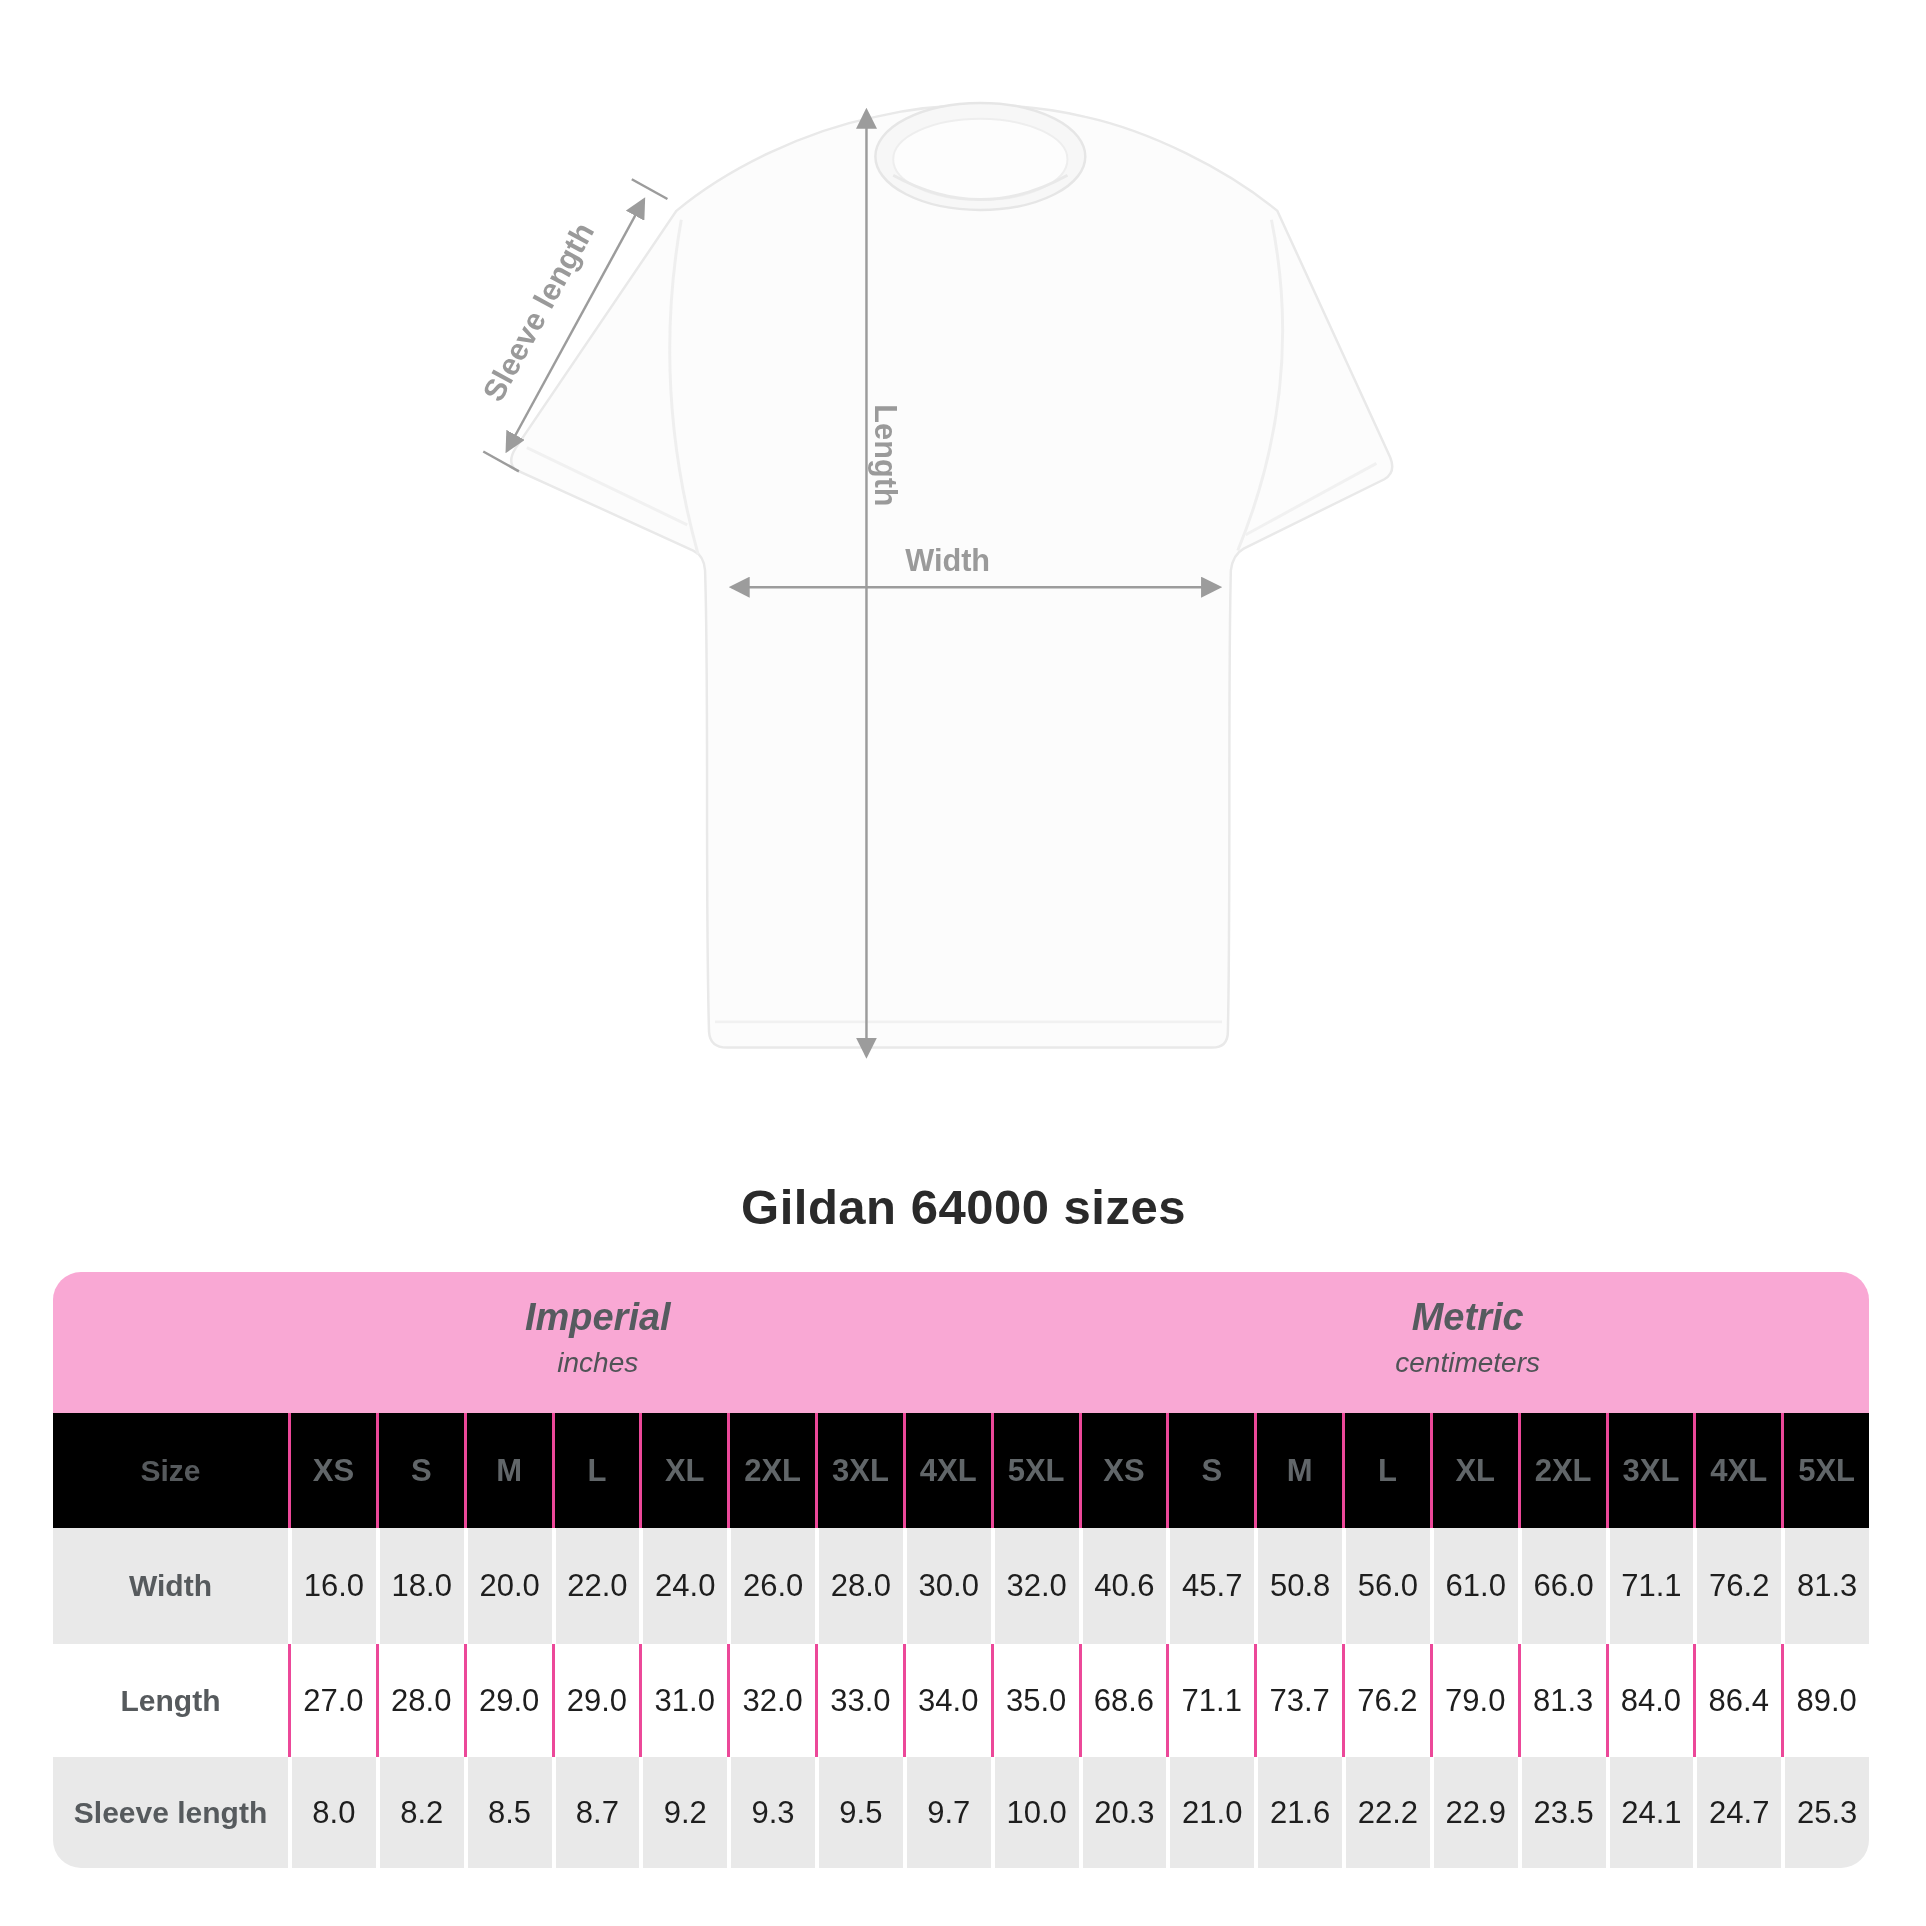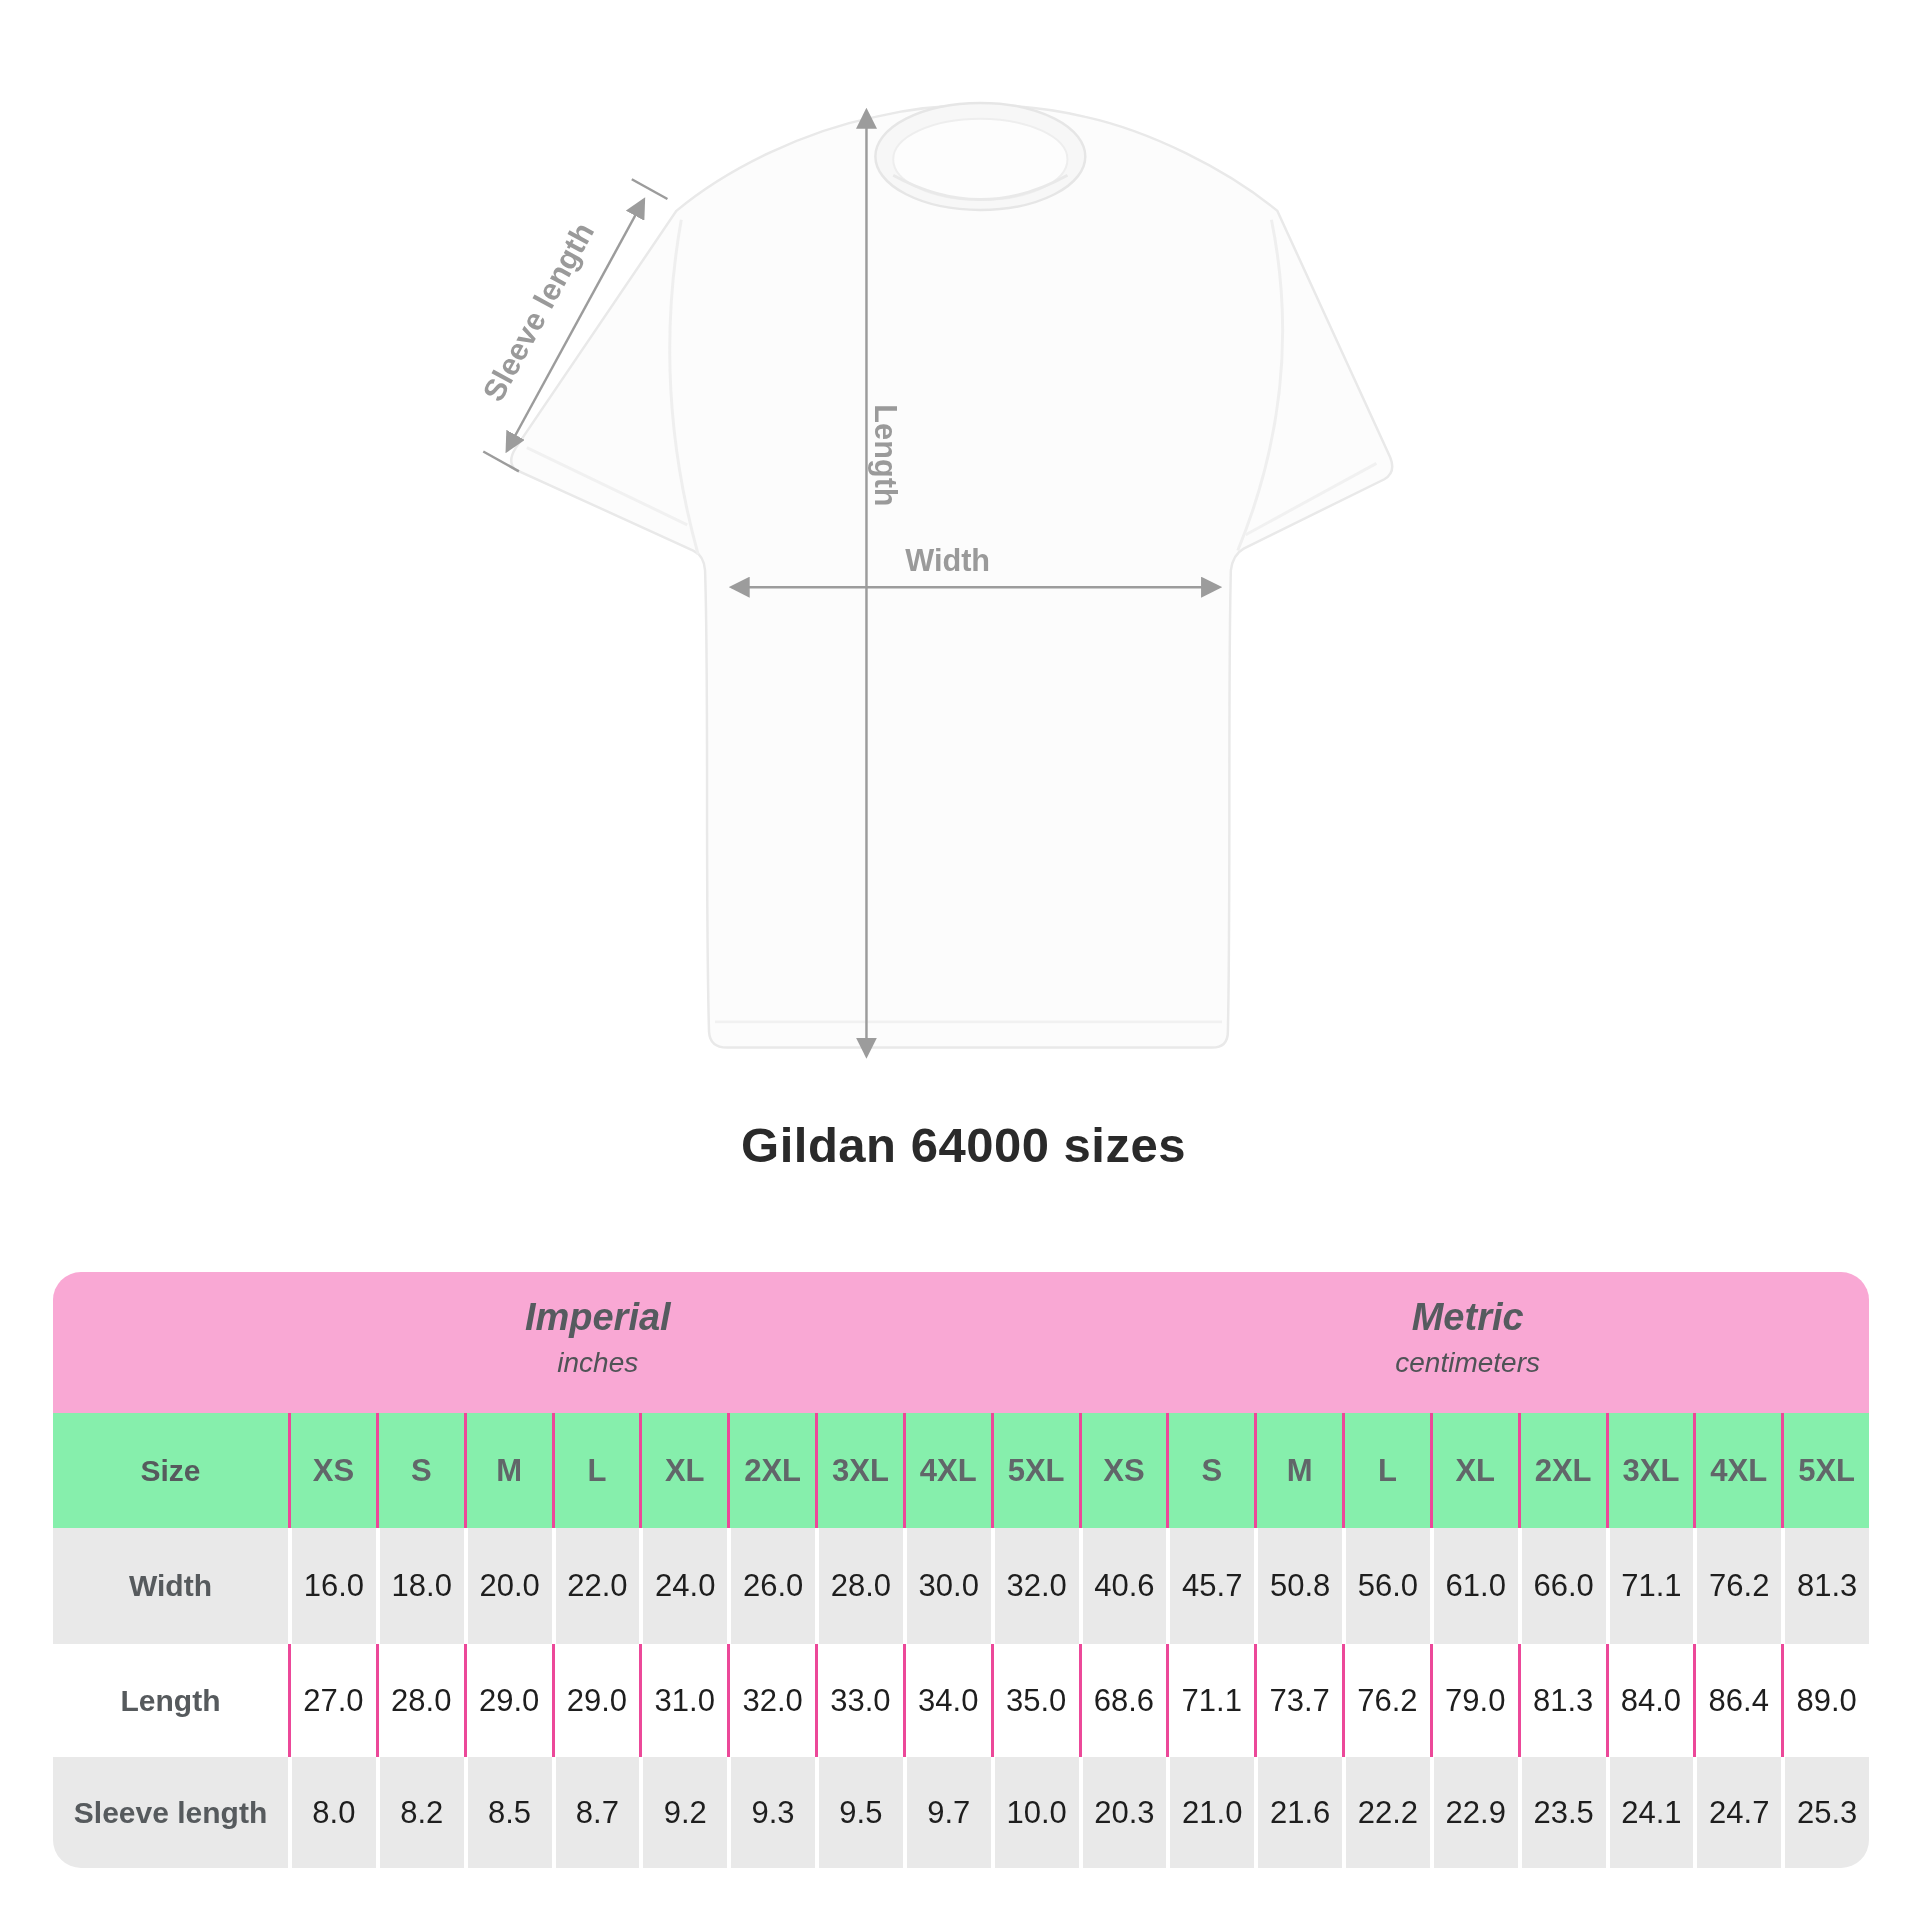--- a/index.html
+++ b/index.html
@@ -16,21 +16,21 @@
   #diagram { position: absolute; top: 0; left: 0; }
   .anno-label {
     font-family: "Liberation Sans", sans-serif;
     font-weight: 700;
     font-size: 31px;
     fill: #9a9a9a;
   }
 
   
   #title {
-    position: absolute; top: 1117px; left: 0; width: 100%;
+    position: absolute; top: 1179px; left: 0; width: 100%;
     text-align: center;
     font-size: 49px; font-weight: 700; color: #2a2a2a;
     letter-spacing: 0.5px;
   }
   #note {
     position: absolute; top: 1195px; left: 0; width: 100%;
     text-align: center;
     font-style: italic; font-size: 28px; color: #474747;
   }
 
@@ -61,21 +61,21 @@
 
   .trow {
     display: grid;
     grid-template-columns: 235px repeat(18, 1fr);
   }
   .cell {
     display: flex; align-items: center; justify-content: center;
     box-sizing: border-box;
     overflow: hidden;
   }
-  .row-size   { height: 115px; background: #86efac; }
+  .row-size   { height: 115px; background: #000000; }
   .row-width  { height: 116px; background: #e9e9e9; }
   .row-length { height: 113px; background: #ffffff; }
   .row-sleeve { height: 111px; background: #e9e9e9; border-radius: 0 0 28px 28px; }
 
   
   .row-width  .cell + .cell, .row-sleeve .cell + .cell { border-left: 4px solid #ffffff; }
   .row-size   .cell + .cell, .row-length .cell + .cell { border-left: 3px solid #ec4899; }
 
   .label-cell {
     font-weight: 700; font-size: 30px; color: #565a5d;

